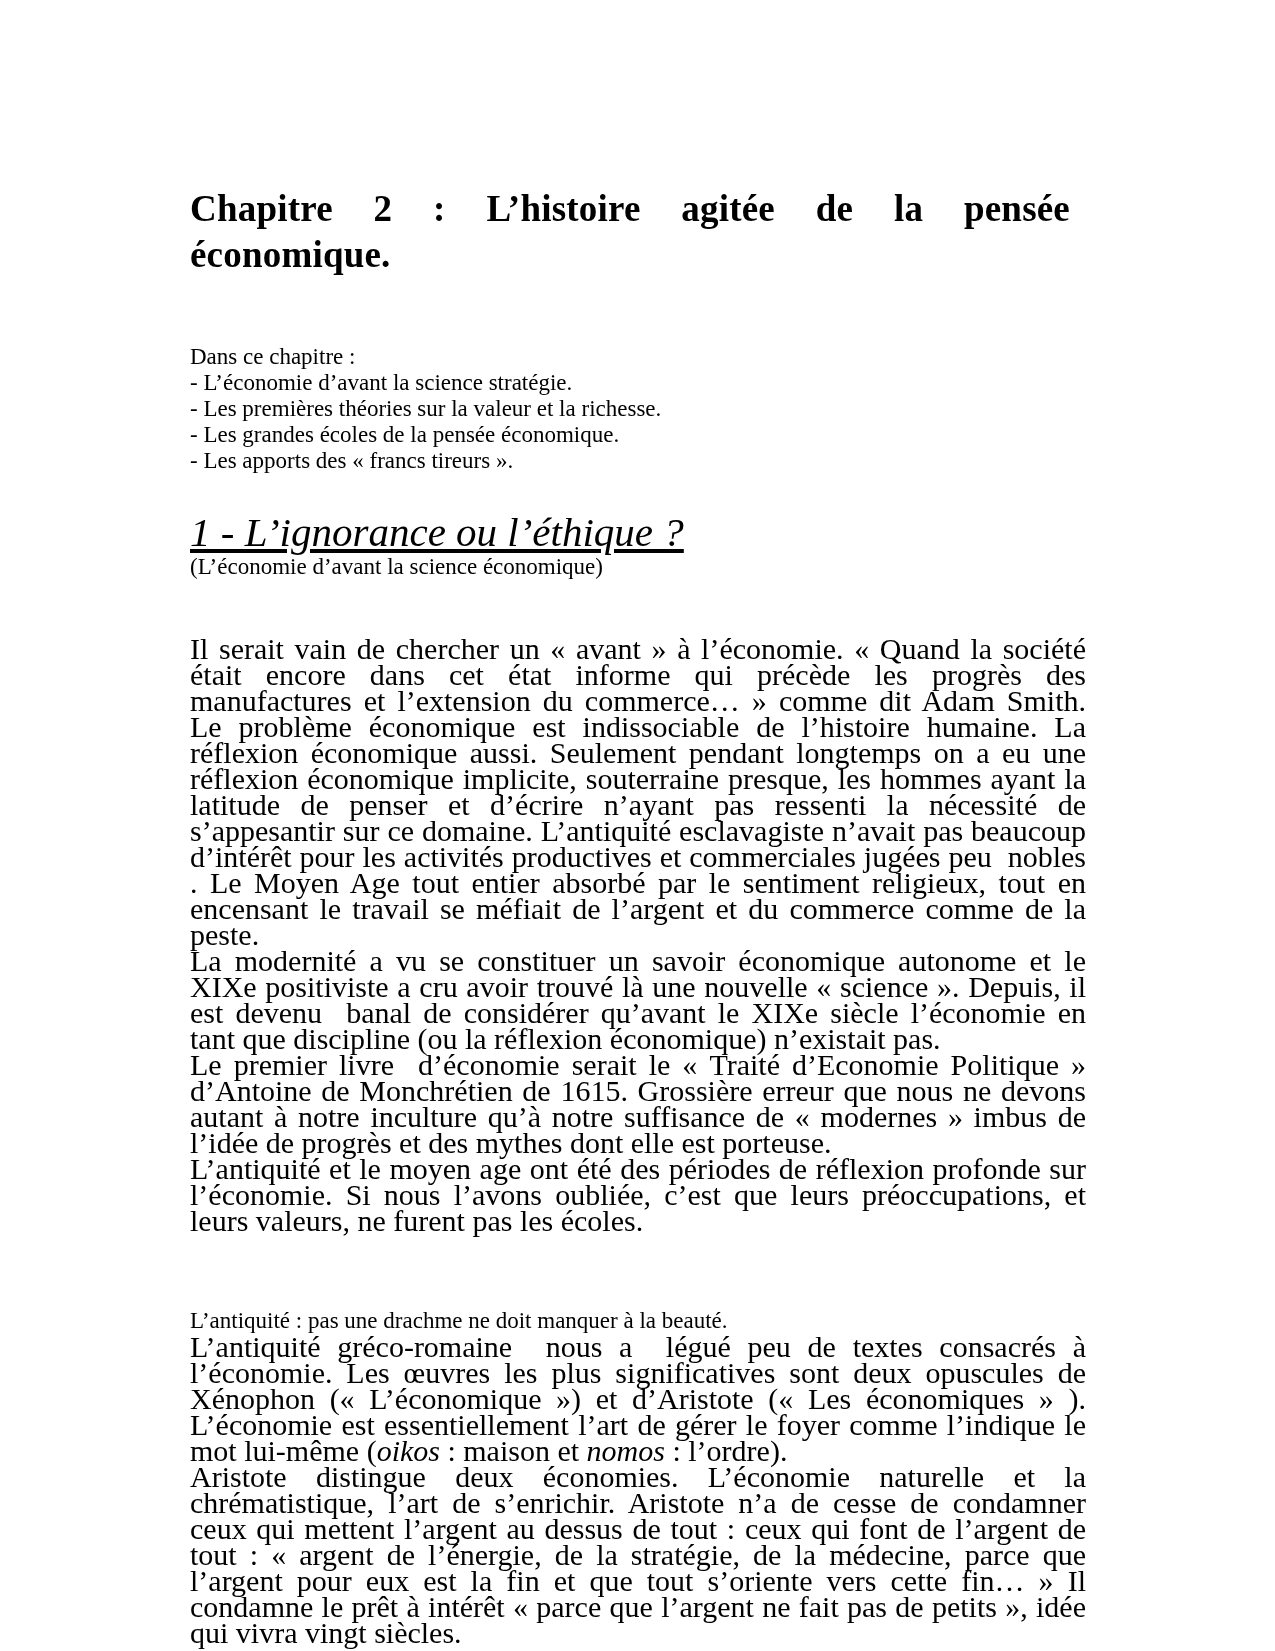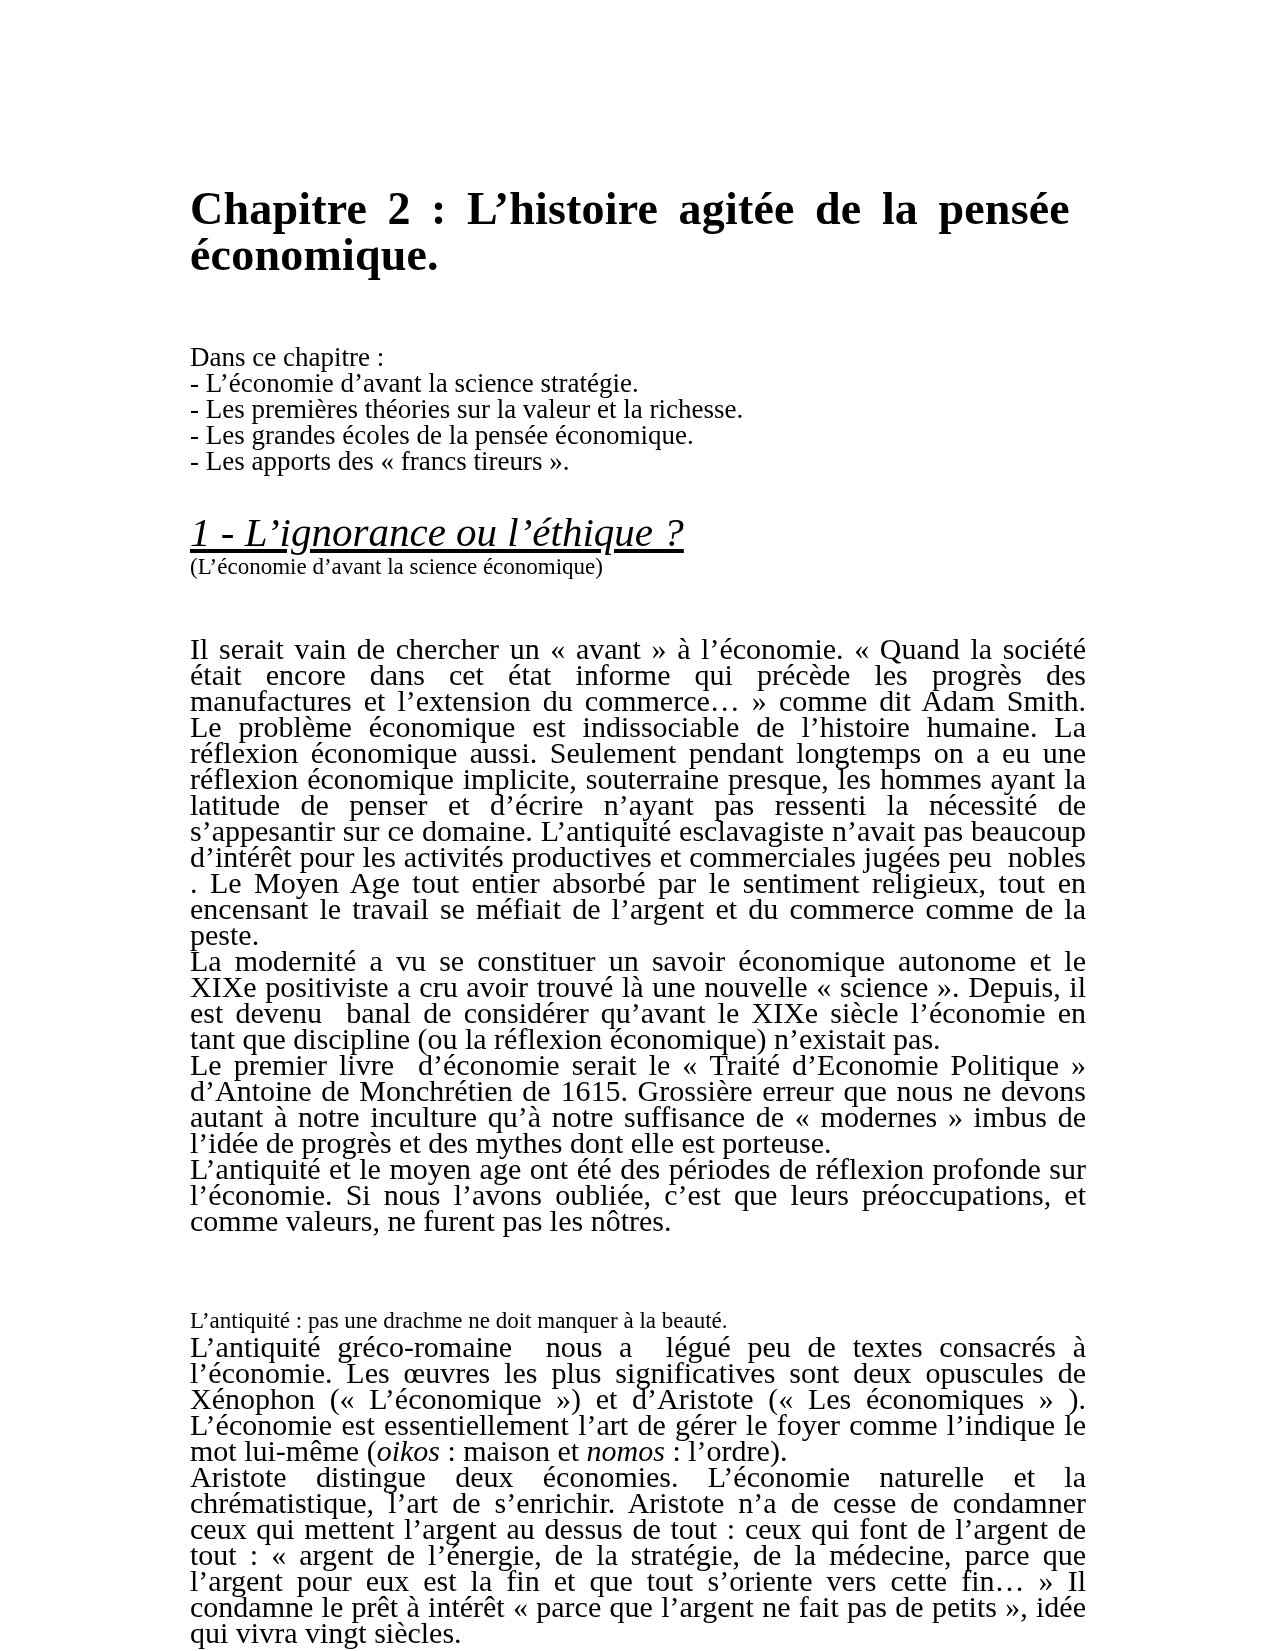--- a/index.html
+++ b/index.html
@@ -13,35 +13,35 @@
     overflow: hidden;
   }
   .content {
     position: absolute;
     left: 190px;
     top: 0;
     width: 896px;
   }
   .doc-title {
     margin: 186px 16px 0 0;
-    font-size: 46px;
+    font-size: 37px;
     line-height: 46px;
     font-weight: 700;
     letter-spacing: 0.2px;
   }
   .doc-title .t1 {
     display: block;
     text-align: justify;
     text-align-last: justify;
     text-justify: inter-word;
   }
   .doc-title .t2 { display: block; }
   .intro {
     margin-top: 66px;
-    font-size: 27px;
+    font-size: 23px;
     line-height: 26px;
   }
   .sec1-heading {
     margin: 36px 0 0 0;
     font-size: 41px;
     line-height: 44px;
     font-weight: 400;
     font-style: italic;
     text-decoration: underline;
   }
@@ -85,21 +85,21 @@
       <div class="intro-line">- Les grandes écoles de la pensée économique.</div>
       <div class="intro-line">- Les apports des «&nbsp;francs tireurs&nbsp;».</div>
     </div>
 
     <h2 class="sec1-heading">1 - L’ignorance ou l’éthique ?</h2>
     <div class="sec1-subheading">(L’économie d’avant la science économique)</div>
 
     <p class="body p-first">Il serait vain de chercher un «&nbsp;avant&nbsp;» à l’économie. «&nbsp;Quand la société était encore dans cet état informe qui précède les progrès des manufactures et l’extension du commerce…&nbsp;» comme dit Adam Smith.  Le problème économique est indissociable de l’histoire humaine. La réflexion économique aussi. Seulement pendant longtemps on a eu une réflexion économique implicite, souterraine presque, les hommes ayant la latitude de penser et d’écrire n’ayant pas ressenti la nécessité de s’appesantir sur ce domaine. L’antiquité esclavagiste n’avait pas beaucoup d’intérêt pour les activités productives et commerciales jugées peu  nobles . Le Moyen Age tout entier absorbé par le sentiment religieux, tout en encensant le travail se méfiait de l’argent et du commerce comme de la peste.</p>
     <p class="body">La modernité a vu se constituer un savoir économique autonome et le XIXe positiviste a cru avoir trouvé là une nouvelle «&nbsp;science&nbsp;». Depuis, il est devenu  banal de considérer qu’avant le XIXe siècle l’économie en tant que discipline (ou la réflexion économique) n’existait pas.</p>
     <p class="body">Le premier livre  d’économie serait le «&nbsp;Traité d’Economie Politique&nbsp;» d’Antoine de Monchrétien de 1615. Grossière erreur que nous ne devons autant à notre inculture qu’à notre suffisance de «&nbsp;modernes&nbsp;» imbus de l’idée de progrès et des mythes dont elle est porteuse.</p>
-    <p class="body">L’antiquité et le moyen age ont été des périodes de réflexion profonde sur l’économie. Si nous l’avons oubliée, c’est que leurs préoccupations, et comme valeurs, ne furent pas les nôtres.</p>
+    <p class="body">L’antiquité et le moyen age ont été des périodes de réflexion profonde sur l’économie. Si nous l’avons oubliée, c’est que leurs préoccupations, et leurs valeurs, ne furent pas les écoles.</p>
 
     <h3 class="sec2-heading">L’antiquité : pas une drachme ne doit manquer à la beauté.</h3>
 
     <p class="body sec2-p1"><span>L’antiquité gréco-romaine  nous a  légué peu de textes consacrés à l’économie. Les œuvres les plus significatives sont deux opuscules de Xénophon («&nbsp;L’économique&nbsp;») et d’Aristote («&nbsp;Les économiques&nbsp;» ). L’économie est essentiellement l’art de gérer le foyer comme l’indique le mot lui-même (</span><span class="italic">oikos</span><span> : maison et </span><span class="italic">nomos</span><span> : l’ordre).</span></p>
 
     <p class="body">Aristote distingue deux économies. L’économie naturelle et la chrématistique, l’art de s’enrichir. Aristote n’a de cesse de condamner  ceux qui mettent l’argent au dessus de tout : ceux qui font de l’argent de tout : «&nbsp;argent de l’énergie, de la stratégie, de la médecine, parce que l’argent pour eux est la fin et que tout s’oriente vers cette fin…&nbsp;» Il condamne le prêt à intérêt «&nbsp;parce que l’argent ne fait pas de petits&nbsp;», idée qui vivra vingt siècles.</p>
 
   </div>
 </div>
 

